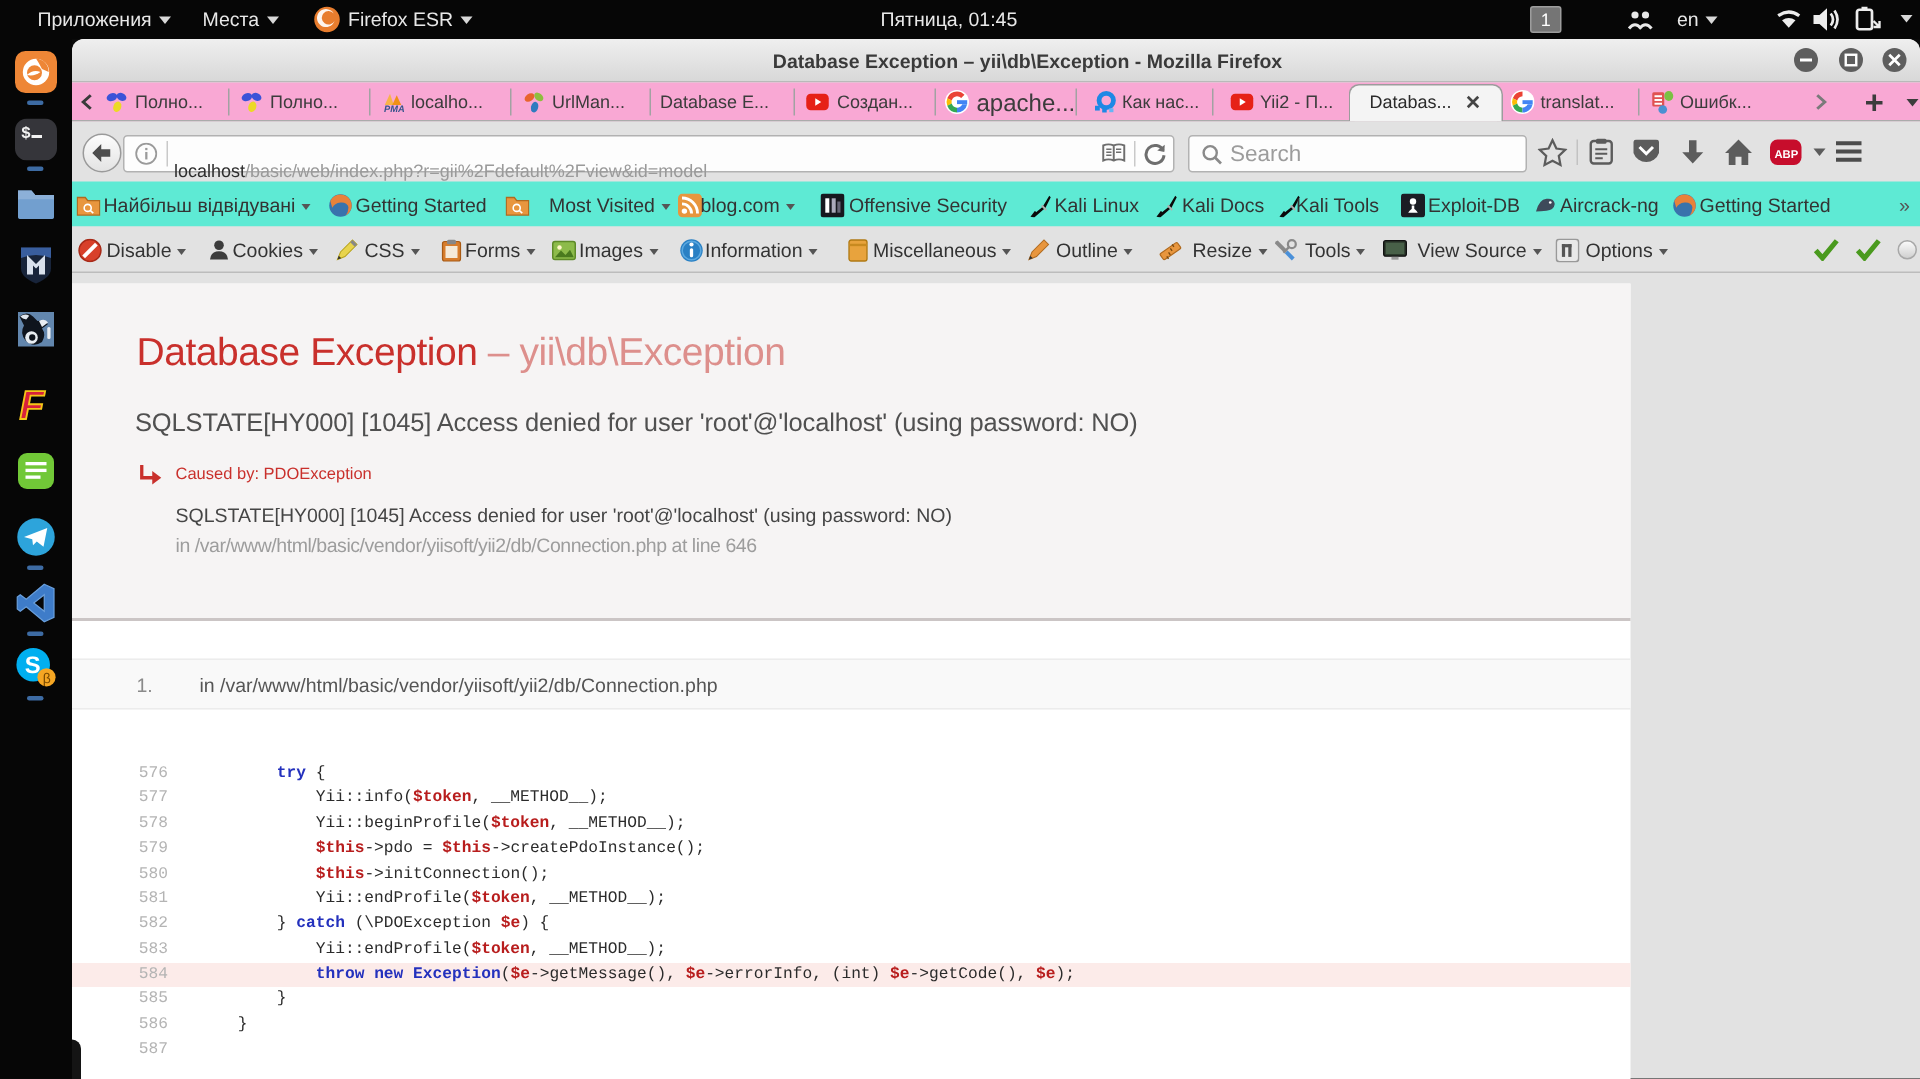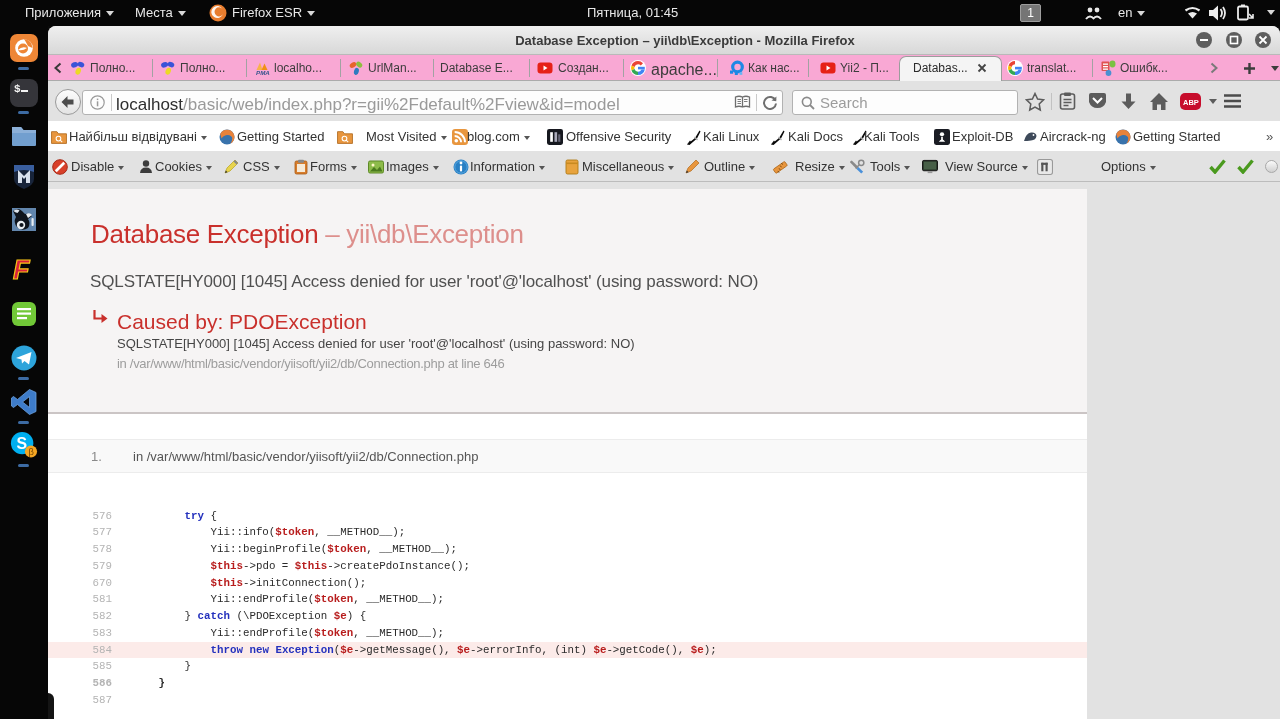--- a/index.html
+++ b/index.html
@@ -27,21 +27,21 @@
 .tab { position:absolute; top:0; height:26px; overflow:hidden; }
 .tabsep { position:absolute; top:4px; width:1px; height:18px; background:#a2a2a2; }
 .fav { position:absolute; top:5px; width:16px; height:16px; }
 #activetab { position:absolute; left:851px; top:1px; width:103px; height:25px; background:#f4f4f4; border:1px solid #9c9c9c; border-bottom:none; border-radius:7px 7px 0 0; }
 
 
 #navbar { position:absolute; left:0; top:55px; width:1232px; height:40px; background:#e2e2e2; }
 .field { position:absolute; top:9px; height:25px; background:#fdfdfd; border:1px solid #b2b2b2; border-radius:3px; }
 
 
-#bm1 { position:absolute; left:0; top:95px; width:1232px; height:30px; background:#ffffff;text-decoration:underline; }
+#bm1 { position:absolute; left:0; top:95px; width:1232px; height:30px; background:#5eead4;text-decoration:underline; }
 #bm2 { position:absolute; left:0; top:125px; width:1232px; height:31px; background:#e2e2e2; border-bottom:1px solid #bcbcbc; }
 .bmi { position:absolute; top:8px; width:16px; height:16px; }
 .bml { position:absolute; top:8px; font-size:13px; color:#333; white-space:nowrap; }
 .bmc { display:inline-block; width:0; height:0; border-left:3.5px solid transparent; border-right:3.5px solid transparent; border-top:4.5px solid #555; vertical-align:middle; margin-left:4px; }
 
 
 #content { position:absolute; left:0; top:163px; width:1039px; height:537px; background:#fff; overflow:hidden; }
 #headband { position:absolute; left:0; top:0; width:1232px; height:225px; background:#f6f4f4; border-bottom:2px solid #cbc5c5; }
 #content h1 { position:absolute; left:43px; top:30px; font-size:26px; letter-spacing:-0.3px; font-weight:normal; color:#c9302c; white-space:nowrap; }
 #content h1 span { color:#dd8f8c; }
@@ -280,21 +280,21 @@
         <path d="M7.5 1 L1.5 7 L7.5 13 L7.5 9.5 L13.5 9.5 L13.5 4.5 L7.5 4.5 Z" fill="#4d4d4d"></path>
       </svg>
 
     <div class="field" style="left:34px;width:701px;"></div>
     <svg class="abs" style="left:42px;top:14px;" width="15" height="15" viewBox="0 0 15 15">
         <circle cx="7.5" cy="7.5" r="6.7" fill="none" stroke="#9a9a9a" stroke-width="1.2"></circle>
         <rect x="6.8" y="6.3" width="1.5" height="5" fill="#9a9a9a"></rect>
         <rect x="6.8" y="3.6" width="1.5" height="1.5" fill="#9a9a9a"></rect>
       </svg>
     <div class="abs" style="left:63px;top:13px;width:1px;height:17px;background:#c9c9c9;"></div>
-    <span class="abs" style="left:68px;top:14px;font-size:17px;color:#2e2e2e;white-space:nowrap;">localhost<span style="color:#9a9a9a;">/basic/web/index.php?r=gii%2Fdefault%2Fview&amp;id=model</span></span>
+    <span class="abs" style="left:68px;top:26px;font-size:12px;color:#2e2e2e;white-space:nowrap;">localhost<span style="color:#9a9a9a;">/basic/web/index.php?r=gii%2Fdefault%2Fview&amp;id=model</span></span>
     <svg class="abs" style="left:686px;top:14px;" width="17" height="14" viewBox="0 0 17 14">
         <path d="M8.5 2 Q5 0.5 1.5 2 V12 Q5 10.5 8.5 12 Q12 10.5 15.5 12 V2 Q12 0.5 8.5 2 Z M8.5 2 V12" fill="none" stroke="#6e6e6e" stroke-width="1.3"></path>
         <path d="M3.5 4.5 H7 M3.5 6.5 H7 M3.5 8.5 H7 M10 4.5 H13.5 M10 6.5 H13.5" stroke="#6e6e6e" stroke-width="0.9"></path>
       </svg>
     <div class="abs" style="left:708px;top:13px;width:1px;height:17px;background:#c9c9c9;"></div>
     <svg class="abs" style="left:714px;top:13px;" width="16" height="16" viewBox="0 0 16 16">
         <path d="M13.5 6.5 A6 6 0 1 0 14 9.5" fill="none" stroke="#6e6e6e" stroke-width="2"></path>
         <path d="M14.5 2.5 L14.2 7.3 L9.5 6.4 Z" fill="#6e6e6e"></path>
       </svg>
 
@@ -466,21 +466,21 @@
         <rect x="2" y="2" width="13" height="8" fill="#486048"></rect>
         <rect x="6" y="12" width="5" height="2" fill="#999"></rect>
       </svg>
     <span class="bml" style="left:897px;">View Source<span class="bmc"></span></span>
     <svg class="bmi" style="left:989px;" width="15" height="15" viewBox="0 0 15 15">
         <rect x="0.5" y="0.5" width="14" height="14" rx="2" fill="#e8e8e8" stroke="#999" stroke-width="1"></rect>
         <rect x="4" y="3.5" width="2" height="8" fill="#555"></rect>
         <rect x="4" y="3.5" width="6" height="2" fill="#555"></rect>
         <rect x="8" y="3.5" width="2" height="8" fill="#555"></rect>
       </svg>
-    <span class="bml" style="left:1009px;margin-left:44px;">Options<span class="bmc"></span></span>
+    <span class="bml" style="left:1009px;">Options<span class="bmc"></span></span>
     <svg class="abs" style="left:1161px;top:8px;" width="17" height="15" viewBox="0 0 17 15">
         <path d="M1.5 8 L6 13 L15.5 1.5" stroke="#4a9a1e" stroke-width="3.4" fill="none"></path>
       </svg>
     <svg class="abs" style="left:1189px;top:8px;" width="17" height="15" viewBox="0 0 17 15">
         <path d="M1.5 8 L6 13 L15.5 1.5" stroke="#4a9a1e" stroke-width="3.4" fill="none"></path>
       </svg>
     <div class="abs" style="left:1217px;top:9px;width:13px;height:13px;border-radius:50%;background:linear-gradient(#fafafa,#d0d0d0);border:1px solid #a8a8a8;"></div>
   </div>
   <div id="content">
     <div id="headband"></div>
@@ -488,42 +488,42 @@
     <svg class="abs" style="left:1124px;top:19px;" width="53" height="49" viewBox="0 0 53 49">
         <path d="M26.5 2 Q29.5 2 31 4.5 L50 37.5 Q51.5 40 50 42.5 Q48.5 45 45.5 45 L7.5 45 Q4.5 45 3 42.5 Q1.5 40 3 37.5 L22 4.5 Q23.5 2 26.5 2 Z" fill="#e06060" stroke="#cc5454" stroke-width="2"></path>
         <rect x="22.5" y="13.5" width="8" height="17" fill="#fff"></rect>
         <rect x="22.5" y="34" width="8" height="7" fill="#fff"></rect>
       </svg>
     <div class="abs" style="left:42px;top:83px;font-size:17px;letter-spacing:-0.1px;color:#505050;">SQLSTATE[HY000] [1045] Access denied for user 'root'@'localhost' (using password: NO)</div>
     <svg class="abs" style="left:45px;top:121px;" width="15" height="14" viewBox="0 0 15 14">
         <path d="M1.5 0 V8.5 H9" stroke="#c9302c" stroke-width="2.2" fill="none"></path>
         <path d="M8.5 4 L14.5 8.5 L8.5 13 Z" fill="#c9302c"></path>
       </svg>
-    <div class="abs" style="left:69px;top:121px;font-size:21px;color:#c9302c;">Caused by: PDOException</div>
+    <div class="abs" style="left:69px;top:121px;font-size:11px;color:#c9302c;">Caused by: PDOException</div>
     <div class="abs" style="left:69px;top:147px;font-size:13px;color:#454545;">SQLSTATE[HY000] [1045] Access denied for user 'root'@'localhost' (using password: NO)</div>
     <div class="abs" style="left:69px;top:167px;font-size:13px;letter-spacing:-0.3px;color:#9d9d9d;">in /var/www/html/basic/vendor/yiisoft/yii2/db/Connection.php at line 646</div>
 
     <div class="abs" style="left:0;top:250px;width:1218px;height:34px;background:#f9f9f9;border-top:1px solid #ececec;border-bottom:1px solid #ececec;"></div>
     <span class="abs" style="left:43px;top:260px;font-size:13px;color:#8a8a8a;">1.</span>
     <span class="abs" style="left:85px;top:260px;font-size:13px;color:#555;">in /var/www/html/basic/vendor/yiisoft/yii2/db/Connection.php</span>
     <span class="abs" style="left:1077px;top:260px;font-size:13px;color:#9a9a9a;">at line</span>
     <span class="abs" style="left:1138px;top:260px;font-size:13px;color:#505050;">584</span>
 
     <div class="abs" style="left:0;top:452.5px;width:1218px;height:16.72px;background:#fcebe9;"></div>
     <div class="codeline" style="top:318.7px;"><span class="lnum">576</span><span class="lcode">        <span class="kw">try</span> {</span></div>
     <div class="codeline" style="top:335.4px;"><span class="lnum">577</span><span class="lcode">            Yii::info(<span class="vr">$token</span>, __METHOD__);</span></div>
     <div class="codeline" style="top:352.2px;"><span class="lnum">578</span><span class="lcode">            Yii::beginProfile(<span class="vr">$token</span>, __METHOD__);</span></div>
     <div class="codeline" style="top:368.9px;"><span class="lnum">579</span><span class="lcode">            <span class="vr">$this</span>-&gt;pdo = <span class="vr">$this</span>-&gt;createPdoInstance();</span></div>
-    <div class="codeline" style="top:385.6px;"><span class="lnum">670</span><span class="lcode">            <span class="vr">$this</span>-&gt;initConnection();</span></div>
+    <div class="codeline" style="top:385.6px;"><span class="lnum">580</span><span class="lcode">            <span class="vr">$this</span>-&gt;initConnection();</span></div>
     <div class="codeline" style="top:402.3px;"><span class="lnum">581</span><span class="lcode">            Yii::endProfile(<span class="vr">$token</span>, __METHOD__);</span></div>
     <div class="codeline" style="top:419px;"><span class="lnum">582</span><span class="lcode">        } <span class="kw">catch</span> (\PDOException <span class="vr">$e</span>) {</span></div>
     <div class="codeline" style="top:435.8px;"><span class="lnum">583</span><span class="lcode">            Yii::endProfile(<span class="vr">$token</span>, __METHOD__);</span></div>
     <div class="codeline" style="top:452.5px;"><span class="lnum">584</span><span class="lcode">            <span class="kw">throw</span> <span class="kw">new</span> <span class="kw">Exception</span>(<span class="vr">$e</span>-&gt;getMessage(), <span class="vr">$e</span>-&gt;errorInfo, (int) <span class="vr">$e</span>-&gt;getCode(), <span class="vr">$e</span>);</span></div>
     <div class="codeline" style="top:469.2px;"><span class="lnum">585</span><span class="lcode">        }</span></div>
-    <div class="codeline" style="top:485.9px;font-weight:bold;"><span class="lnum">586</span><span class="lcode">    }</span></div>
+    <div class="codeline" style="top:485.9px;"><span class="lnum">586</span><span class="lcode">    }</span></div>
     <div class="codeline" style="top:502.6px;"><span class="lnum">587</span><span class="lcode"></span></div>
 
     <div class="abs" style="left:0;top:504px;width:6px;height:33px;background:#141414;border-top-right-radius:6px;"></div>
 
     <div class="abs" style="left:1138px;top:501px;width:38px;height:36px;background:#ececec;border:1px solid #d8d8d8;"></div>
     <svg class="abs" style="left:1144px;top:505px;" width="27" height="28" viewBox="0 0 27 28">
         <ellipse cx="8" cy="7.5" rx="7" ry="4.6" fill="#e8642c" transform="rotate(-28 8 7.5)"></ellipse>
         <ellipse cx="19.5" cy="7" rx="6.6" ry="4.5" fill="#8ebe3f" transform="rotate(35 19.5 7)"></ellipse>
         <ellipse cx="13.5" cy="20" rx="4.6" ry="7" fill="#2f7bbf" transform="rotate(18 13.5 20)"></ellipse>
       </svg>

